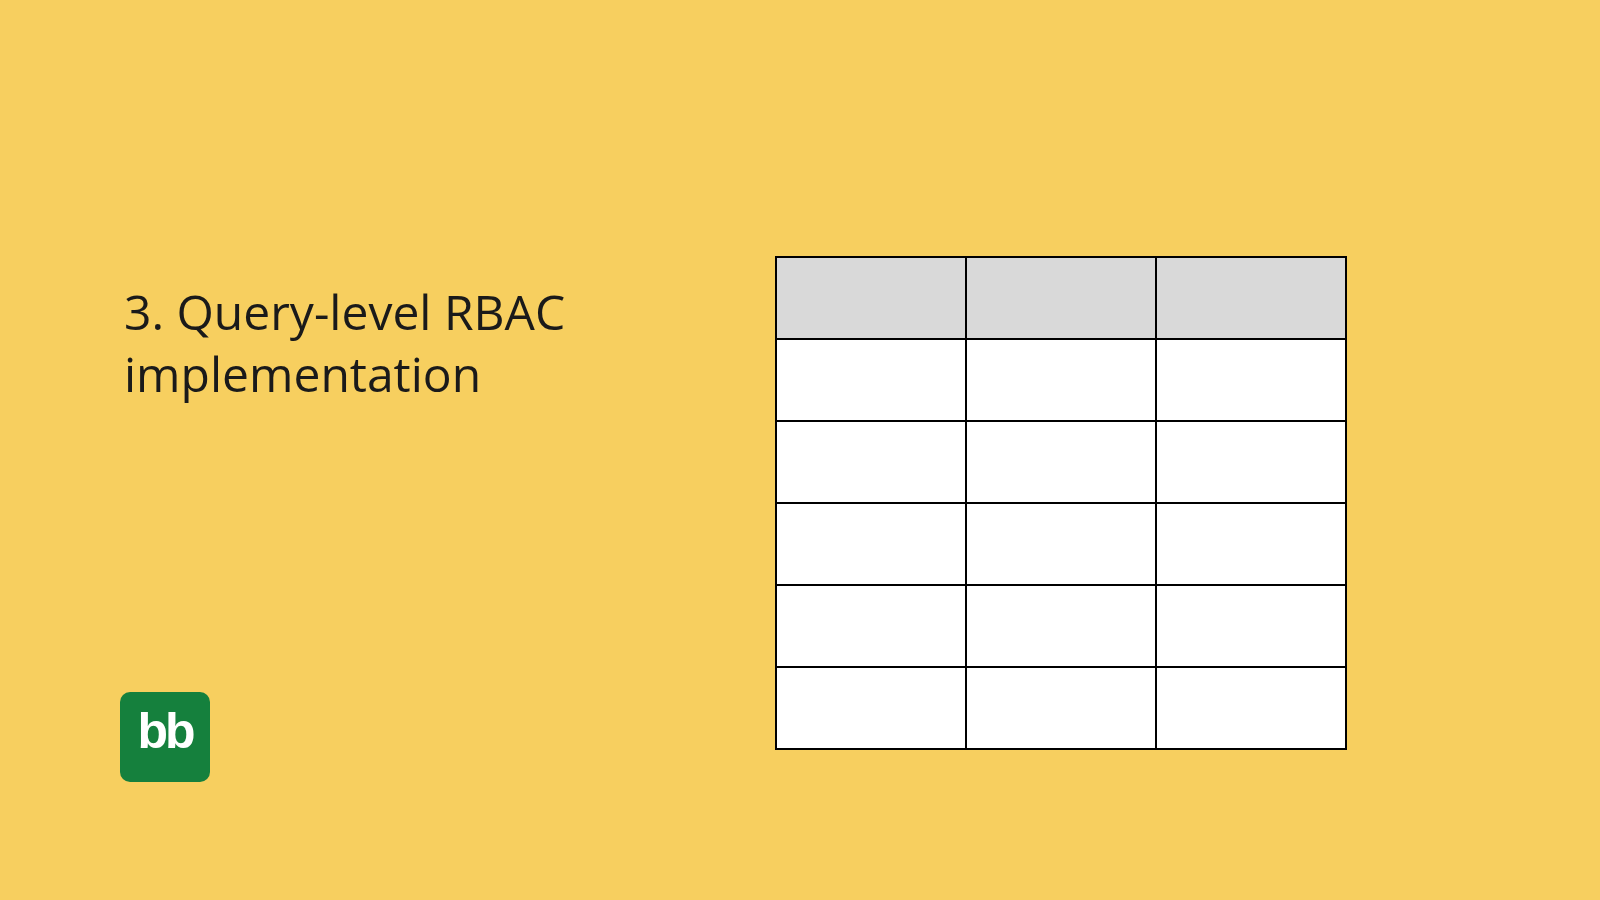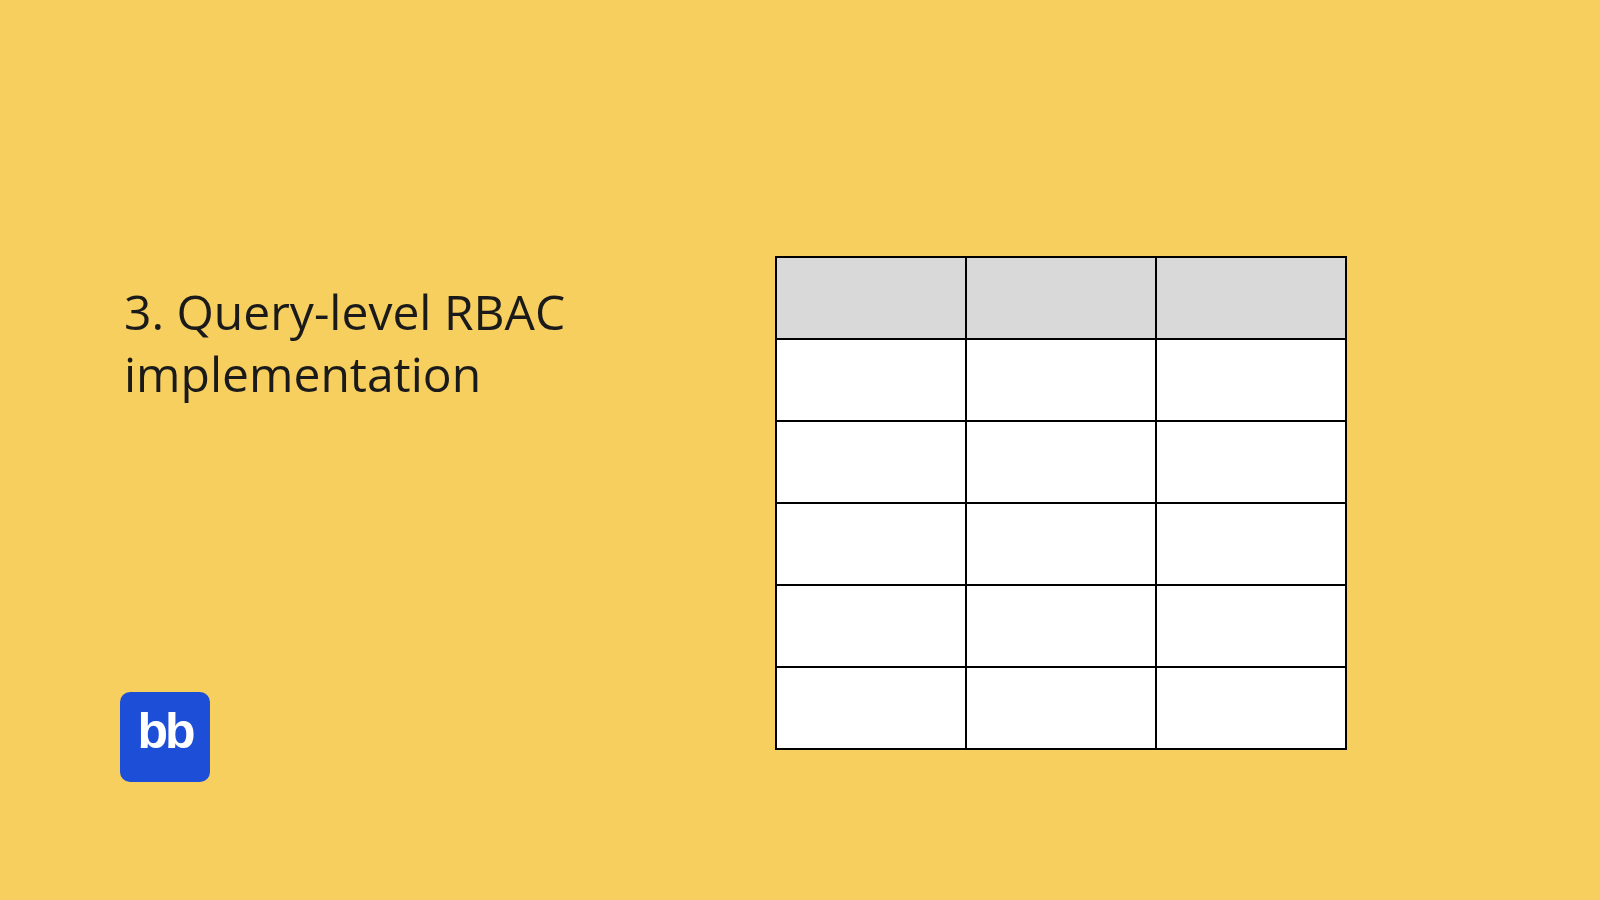--- a/index.html
+++ b/index.html
@@ -24,21 +24,21 @@
       color: #1a1a1a;
       line-height: 1.3;
       max-width: 560px;
     }
     .logo {
       position: absolute;
       left: 84px;
       bottom: 130px;
       width: 90px;
       height: 90px;
-      background: #1d4ed8;
+      background: #15803d;
       border-radius: 10px;
       display: flex;
       align-items: flex-end;
       justify-content: center;
       padding-bottom: 14px;
     }
     .logo-text {
       color: #ffffff;
       font-size: 50px;
       font-weight: 700;

